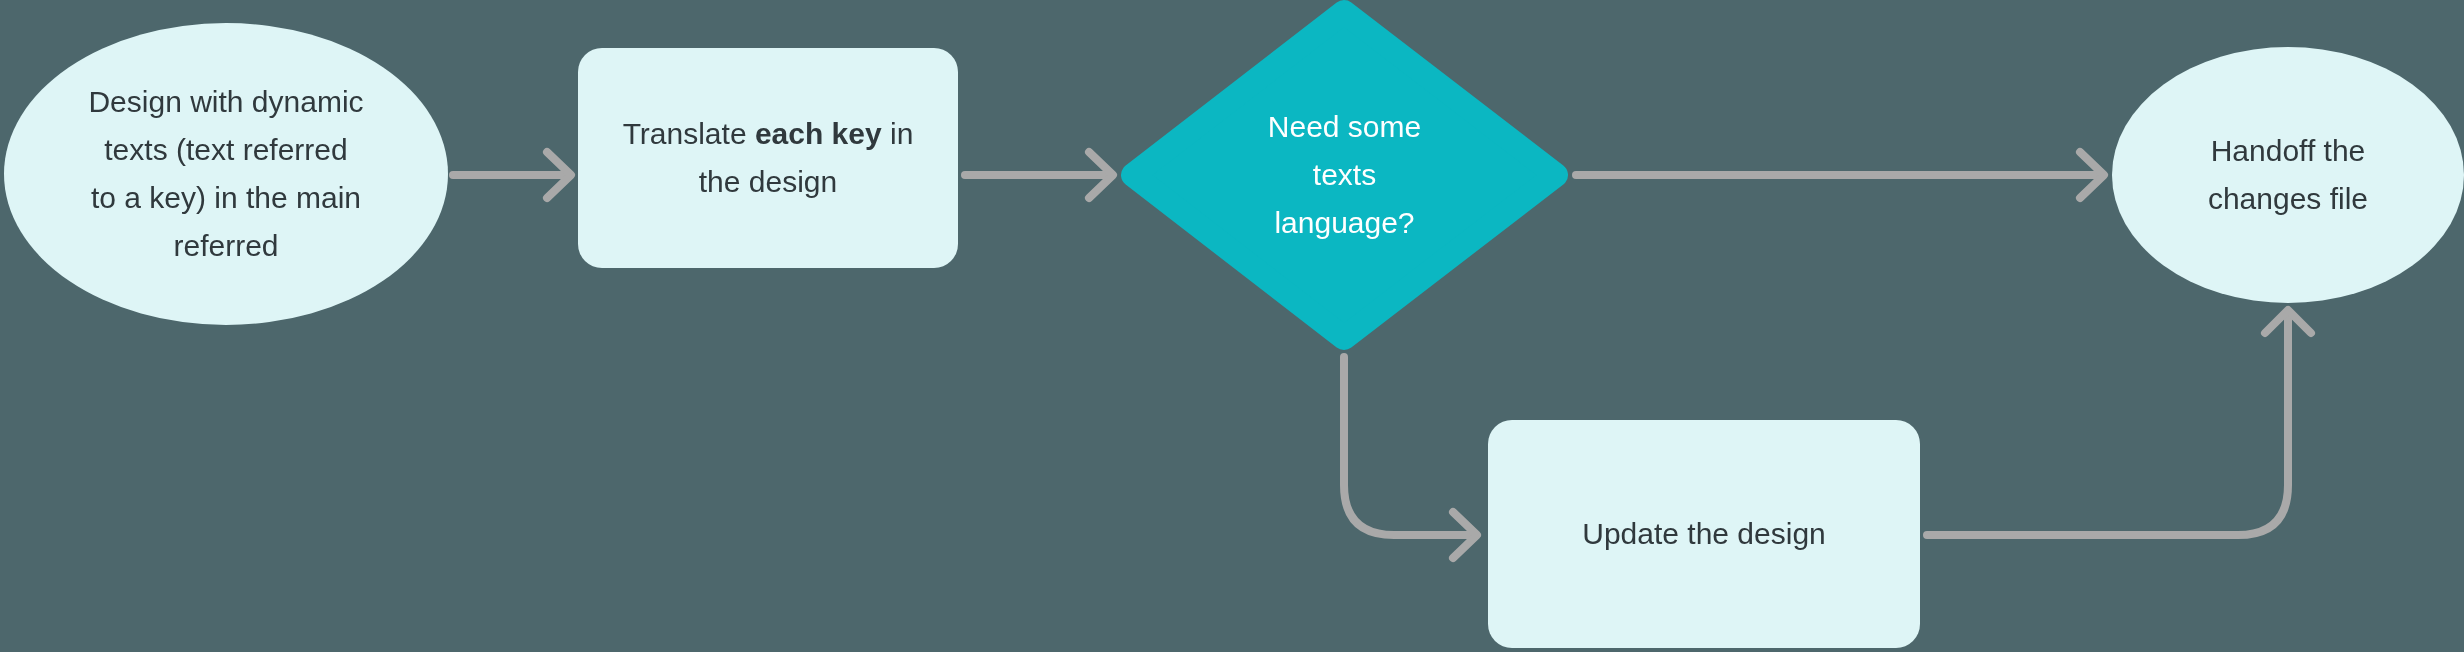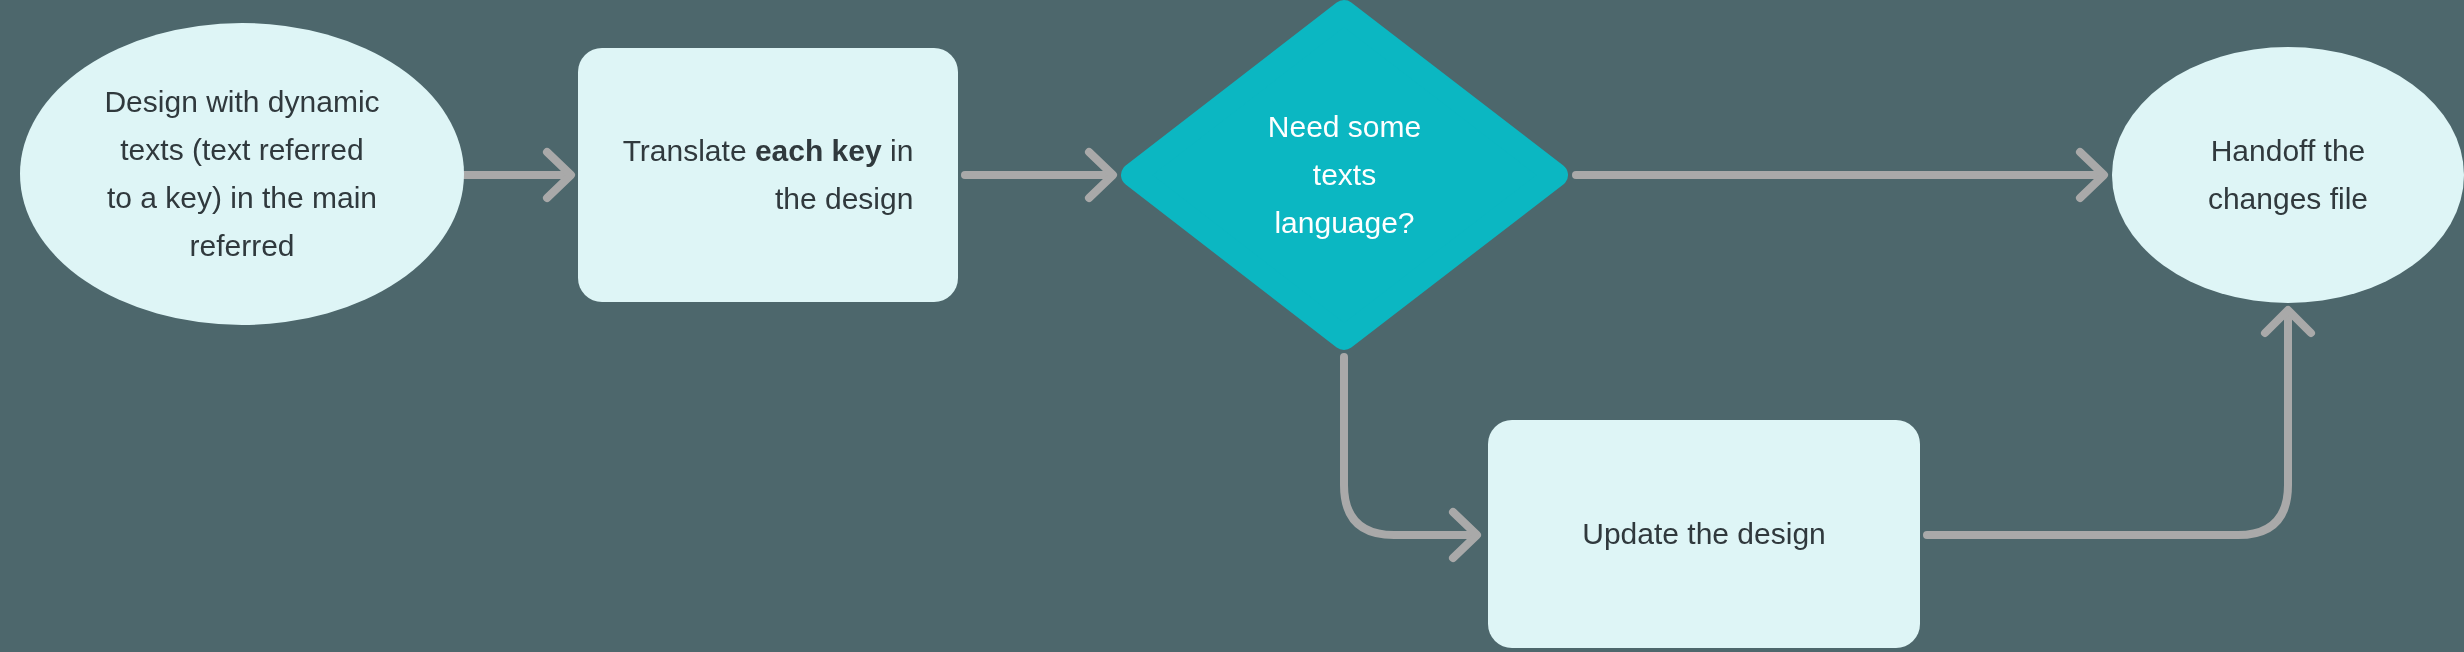--- a/index.html
+++ b/index.html
@@ -80,30 +80,30 @@
 
     <path class="conn" d="M1344 357 V485 Q1344 535 1394 535 H1472"></path>
     <path class="conn" d="M1453 512 L1477 535 L1453 558"></path>
 
     <path class="conn" d="M1927 535 H2238 Q2288 535 2288 485 V316"></path>
     <path class="conn" d="M2265 333 L2288 310 L2311 333"></path>
 
     <path class="diamond-shape" d="M1344 12 L1556 175 L1344 338 L1133 175 Z"></path>
   </svg>
 
-  <div class="node light ellipse" style="left:20px; top:23px; width:444px; height:302px;justify-content:center;">
+  <div class="node light ellipse" style="left:4px; top:23px; width:444px; height:302px;justify-content:center;">
     <div>
       <div>Design with dynamic</div>
       <div>texts (text referred</div>
       <div>to a key) in the main</div>
       <div>referred</div>
     </div>
   </div>
 
-  <div class="node light rect" style="left:578px; top:48px; width:380px; height:254px;text-align:right;">
+  <div class="node light rect" style="left:578px; top:48px; width:380px; height:220px;">
     <div>
       <div>
         <span>Translate </span><span class="emphasis">each key</span><span> in</span>
       </div>
       <div>the design</div>
     </div>
   </div>
 
   <div class="node decision-label" style="left:1121px; top:0px; width:447px; height:350px;">
     <div>

